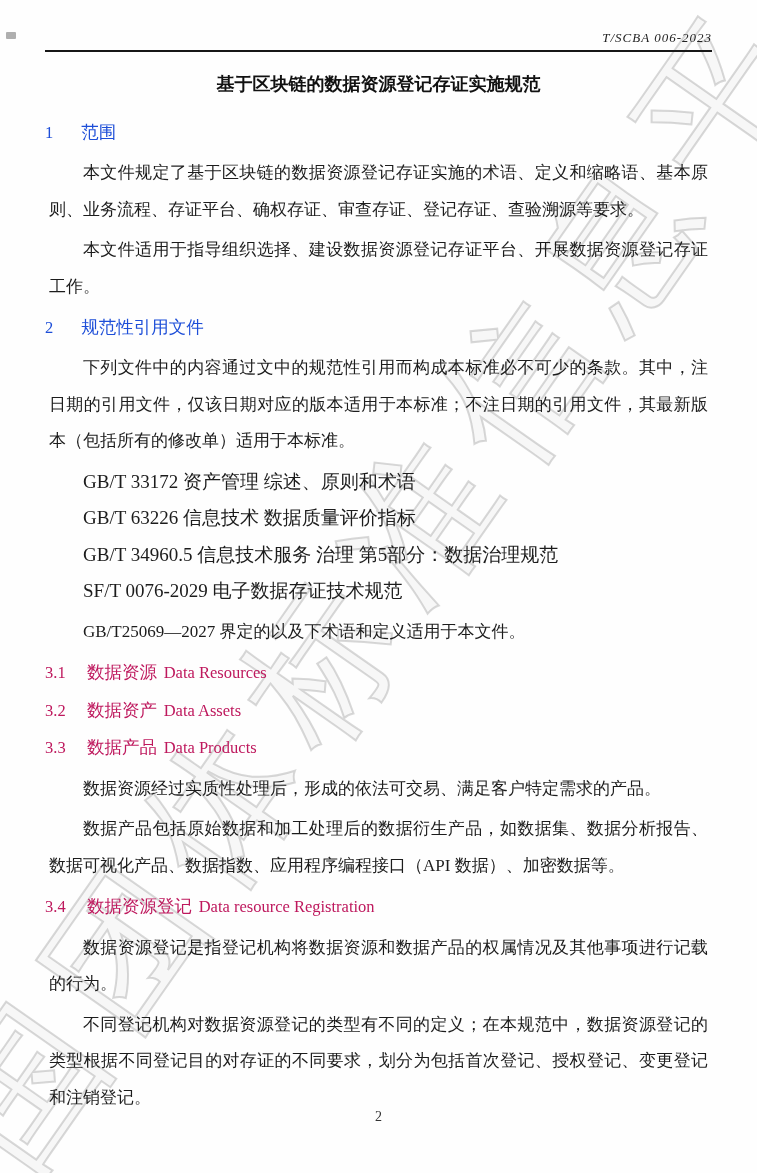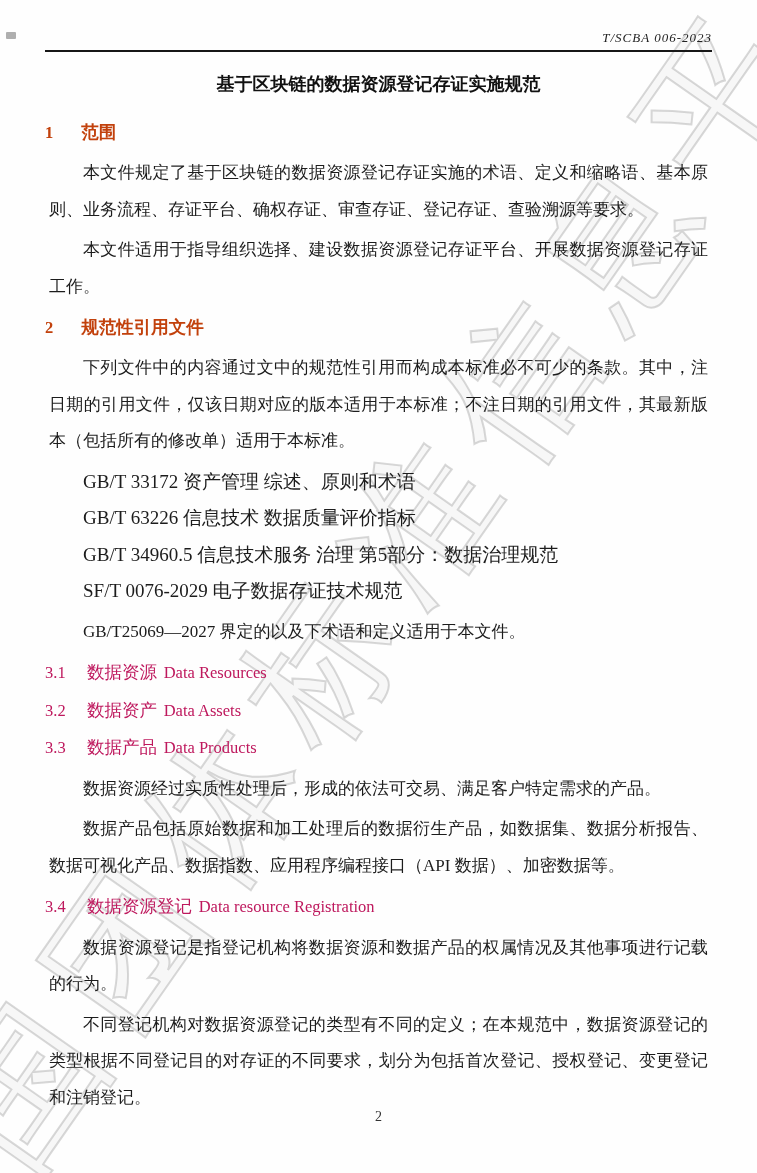--- a/index.html
+++ b/index.html
@@ -29,21 +29,21 @@
     letter-spacing:1px;color:#222;font-style:italic;
   }
   .header-rule{border:0;border-top:2.5px solid #171717;margin:4px 0 0 0;}
   .doc-title{
     font-family:"Liberation Sans", sans-serif;
     font-weight:bold;font-size:18px;line-height:44px;
     text-align:center;margin:10px 0 8px 0;color:#111;
   }
   .sec-heading{
     font-family:"Liberation Sans", sans-serif;
-    font-weight:bold;font-size:17.5px;line-height:36px;color:#c2410c;
+    font-weight:normal;font-size:17.5px;line-height:36px;color:#1d4ed8;
   }
   .sec-heading .sec-num{
     font-family:"Liberation Serif", serif;
     display:inline-block;width:2.2em;font-size:16.5px;
   }
   .para{
     font-size:17px;line-height:36.5px;margin:4px;
     text-indent:2em;text-align:justify;color:#1c1c1c;
   }
   .ref-line{

